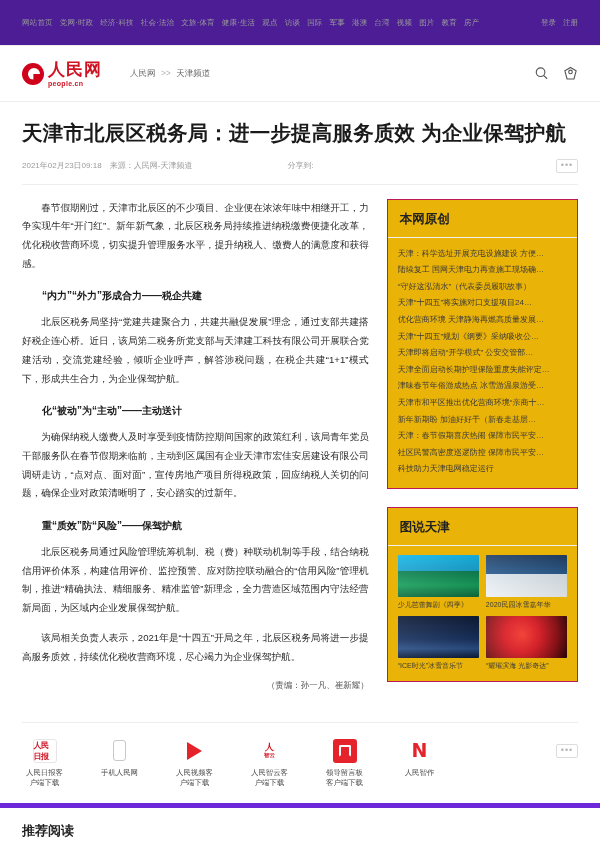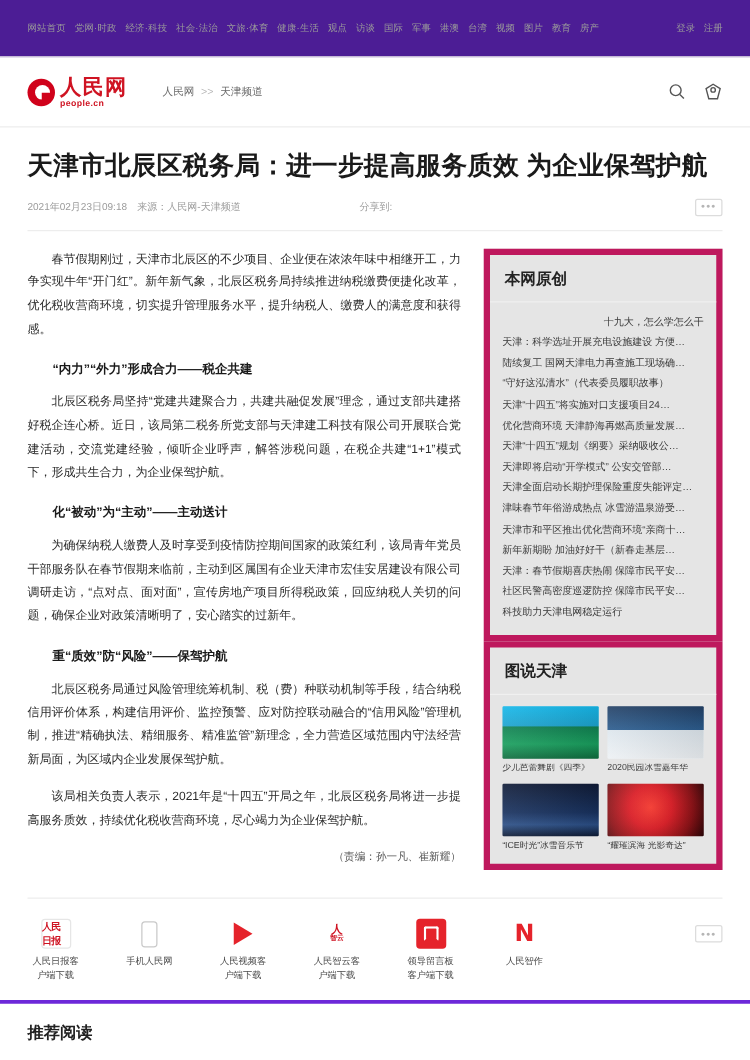--- a/index.html
+++ b/index.html
@@ -80,21 +80,21 @@
   }
   .article h2{
     margin:14px 0 8px 0;
     font-size:10px; font-weight:bold; color:#1a1a1a;
     text-indent:2em; line-height:1.8;
   }
   .editor{ margin-top:14px; text-align:right; font-size:8.5px; color:#555; }
 
   
   .sidebar{ width:192px; padding-top:14px; }
-  .panel{ border:5px solid #be185d; background:#e5e5e5; margin-bottom:0; }
+  .panel{ border:1px solid #be185d; background:#eab308; margin-bottom:18px; }
   .panel-title{
     font-size:12.5px; font-weight:bold; color:#222;
     padding:11px 12px 9px 12px; border-bottom:1px solid #f0f0f0;
   }
   .panel-body{ padding:8px 10px 10px 10px; }
   .side-link{
     display:block; font-size:8px; color:#3a3a3a; text-decoration:none;
     line-height:1.05; padding:4.1px 0; white-space:nowrap;
     overflow:hidden; text-overflow:ellipsis;
   }
@@ -149,21 +149,21 @@
   .ico-d .b{ font-size:5.5px;color:#cf1322;font-weight:bold;line-height:1;margin-top:1px;}
   .ico-e{ background:#e5232b; }
   .ico-e .g{
     width:12px;height:12px;border:2px solid #fff;border-radius:2px;
     border-bottom-color:transparent;
   }
   .ico-f{ background:#fff; }
   .ico-f .n{ font-size:19px;color:#e5232b;font-weight:bold;line-height:1;font-family:"DejaVu Sans",sans-serif;}
 
   
-  .bottom{ padding:14px 38px 0 22px; border-top:3px solid #6d28d9; margin:0 0 0 0;}
+  .bottom{ padding:14px 38px 0 22px; border-top:5px solid #6d28d9; margin:0 0 0 0;}
   .bottom h3{ margin:0; font-size:13px; font-weight:bold; color:#222; }
 </style>
 </head>
 <body>
 
 <div class="topnav">
   <div class="topnav-links">
       <a href="#">网站首页</a>
       <a href="#">党网·时政</a>
       <a href="#">经济·科技</a>
@@ -245,21 +245,20 @@
     <p>该局相关负责人表示，2021年是“十四五”开局之年，北辰区税务局将进一步提高服务质效，持续优化税收营商环境，尽心竭力为企业保驾护航。</p>
 
     <div class="editor">（责编：孙一凡、崔新耀）</div>
   </div>
 
   <div class="sidebar">
 
     <div class="panel">
       <div class="panel-title">本网原创</div>
       <div class="panel-body">
-        <a href="#" class="side-link featured">十九大，怎么学怎么干</a>
       <a href="#" class="side-link">天津：科学选址开展充电设施建设 方便…</a>
           <a href="#" class="side-link">陆续复工 国网天津电力再查施工现场确…</a>
           <a href="#" class="side-link">“守好这泓清水”（代表委员履职故事）</a>
           <a href="#" class="side-link">天津“十四五”将实施对口支援项目24…</a>
           <a href="#" class="side-link">优化营商环境 天津静海再燃高质量发展…</a>
           <a href="#" class="side-link">天津“十四五”规划《纲要》采纳吸收公…</a>
           <a href="#" class="side-link">天津即将启动“开学模式” 公安交管部…</a>
           <a href="#" class="side-link">天津全面启动长期护理保险重度失能评定…</a>
           <a href="#" class="side-link">津味春节年俗游成热点 冰雪游温泉游受…</a>
           <a href="#" class="side-link">天津市和平区推出优化营商环境“亲商十…</a>

